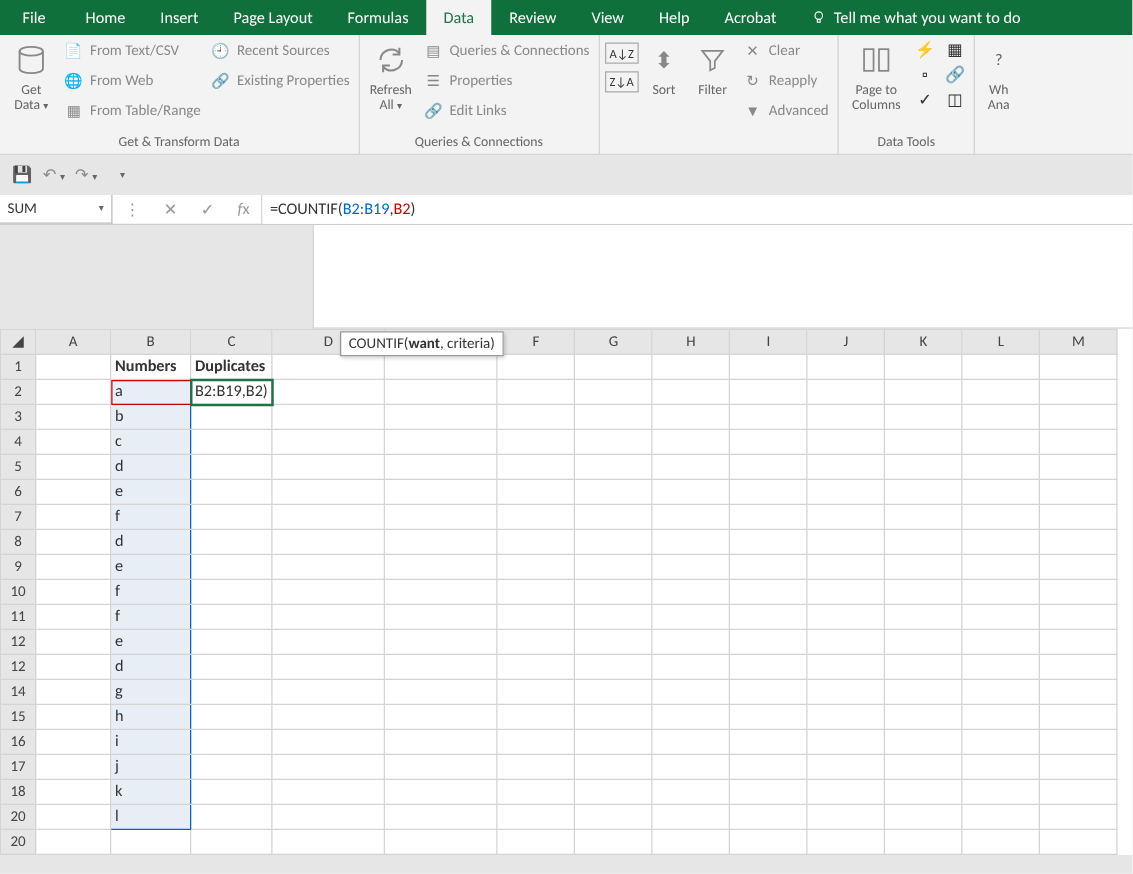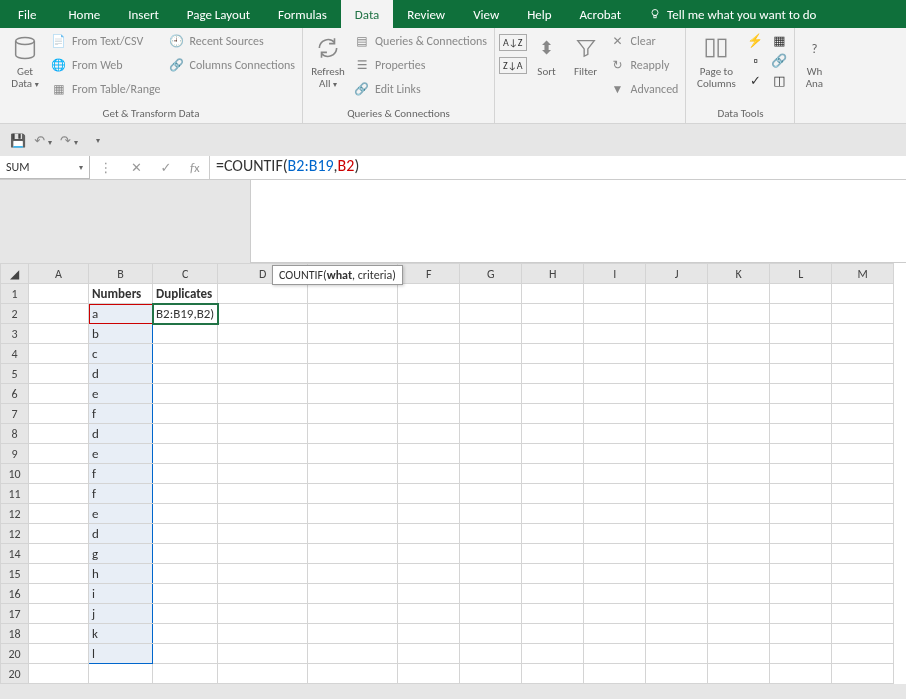--- a/index.html
+++ b/index.html
@@ -28,21 +28,21 @@
   .icon-col { display:flex; flex-direction:column; gap:4px; padding:2px 3px;}
   .icon-col .mini { width:16px; height:16px; display:flex; align-items:center; justify-content:center;}
 
   
   .qat { background: #e6e6e6; height: 32px; display: flex; align-items: center; gap: 8px; padding-left: 10px; }
 
   
   .bar-row { display: flex; align-items: stretch; height: 24px; background: #fff; border-bottom: 1px solid #ccc; }
   .name-box { width: 90px; border: 1px solid #bbb; border-left: none; border-top: none; display: flex; align-items: center; padding: 0 6px; font-size: 12px; background: #fff; justify-content: space-between; }
   .fx-icons { width: 120px; display: flex; align-items: center; justify-content: space-around; border-right: 1px solid #ccc; color: #999;}
-  .formula-bar { flex: 1; display: flex; align-items: flex-start; padding: 0 6px; font-size: 16px; font-family: Calibri, sans-serif; background:#fff;}
+  .formula-bar { flex: 1; display: flex; align-items: center; padding: 0 6px; font-size: 13px; font-family: Calibri, sans-serif; background:#fff;}
   .formula-blue { color: #0066cc; }
   .formula-red { color: #c00; }
   
   .extra-space { background:#e6e6e6; height:83px; display:flex;}
   .extra-left { width:250px; background:#e6e6e6;}
   .extra-right { flex:1; background:#fff; border-left:1px solid #ccc; border-bottom:1px solid #ccc;}
 
   
   .grid { background: #fff; position: relative; }
   table { border-collapse: collapse; table-layout: fixed; }
@@ -116,21 +116,21 @@
             <span>From Table/Range</span>
           </div>
       </div>
       <div class="small-col">
         <div class="small-btn">
             <span class="sicon">🕘</span>
             <span>Recent Sources</span>
           </div>
         <div class="small-btn">
             <span class="sicon">🔗</span>
-            <span>Columns Connections</span>
+            <span>Existing Properties</span>
           </div>
       </div>
     </div>
     <div class="group-label">Get &amp; Transform Data</div>
   </div>
 
   <div class="group">
     <div class="group-buttons">
       <div class="big-btn">
         <span class="icon">
@@ -638,15 +638,15 @@
           <td class="" style=""></td>
           <td class="" style=""></td>
           <td class="" style=""></td>
           <td class="" style=""></td>
           <td class="" style=""></td>
           <td class="" style=""></td>
         </tr>
       </tbody>
     </table>
   <div class="tooltip" style="left:272px; top:2px;">
-    <span>COUNTIF(</span><b>what</b><span>, criteria)</span>
+    <span>COUNTIF(</span><b>want</b><span>, criteria)</span>
   </div>
 </div>
 
 </body></html>

